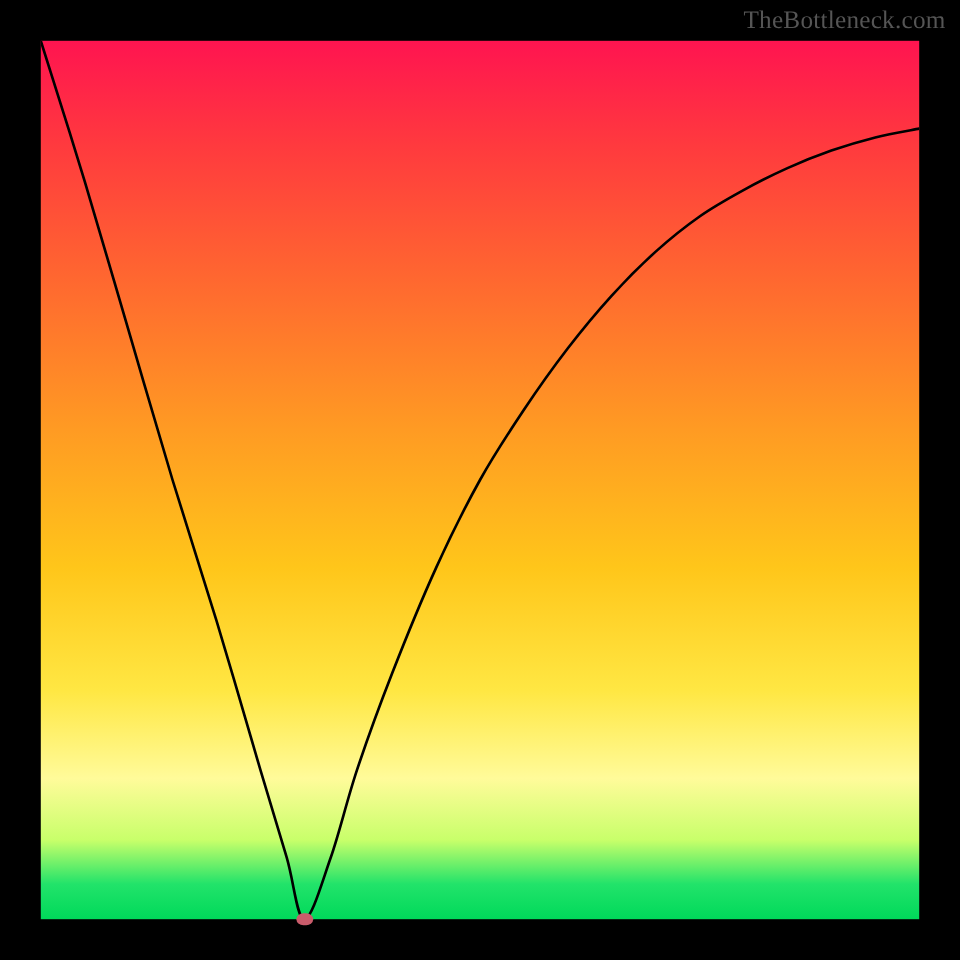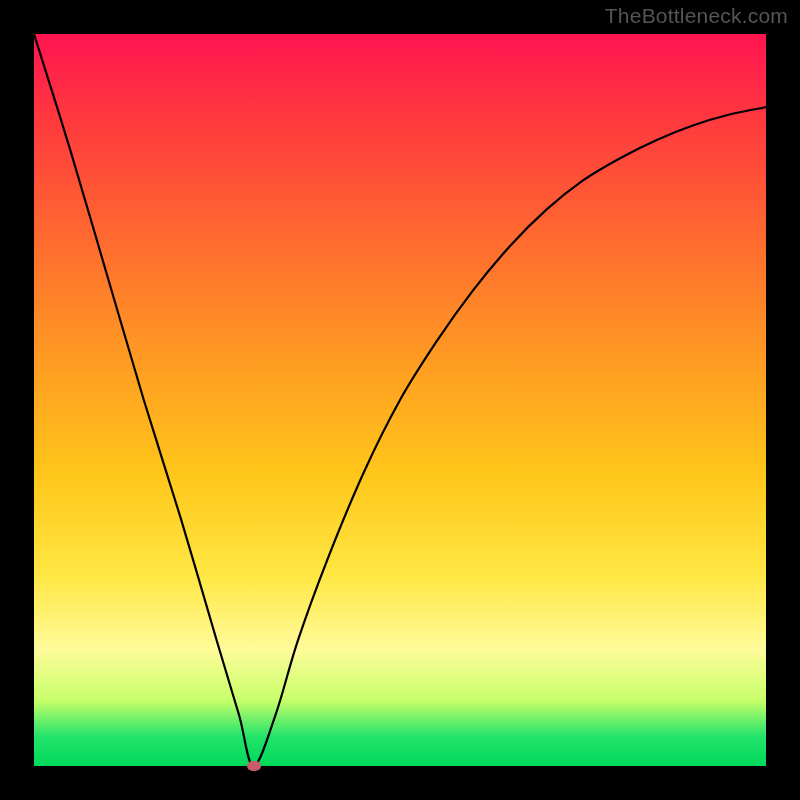--- a/index.html
+++ b/index.html
@@ -38,21 +38,21 @@
     );
   }
   .watermark {
     position: absolute;
     top: 4px;
     right: 12px;
     color: #555;
     font-size: 21px;
     font-weight: 500;
     letter-spacing: 0.2px;
-    font-family: Liberation Sans, sans-serif;
+    font-family: Liberation Serif, serif;
   }
   svg.curve {
     position: absolute;
     left: 0;
     top: 0;
     width: 732px;
     height: 732px;
   }
   .dot {
     position: absolute;

